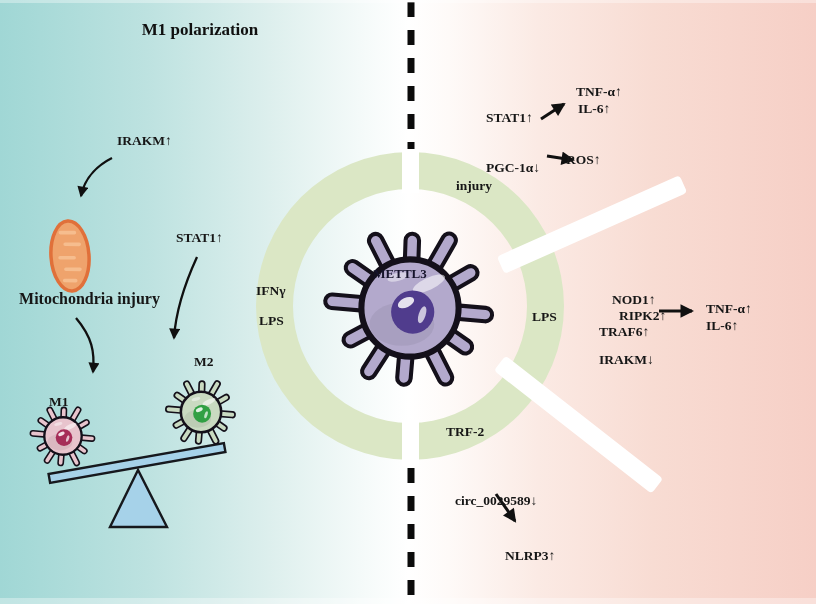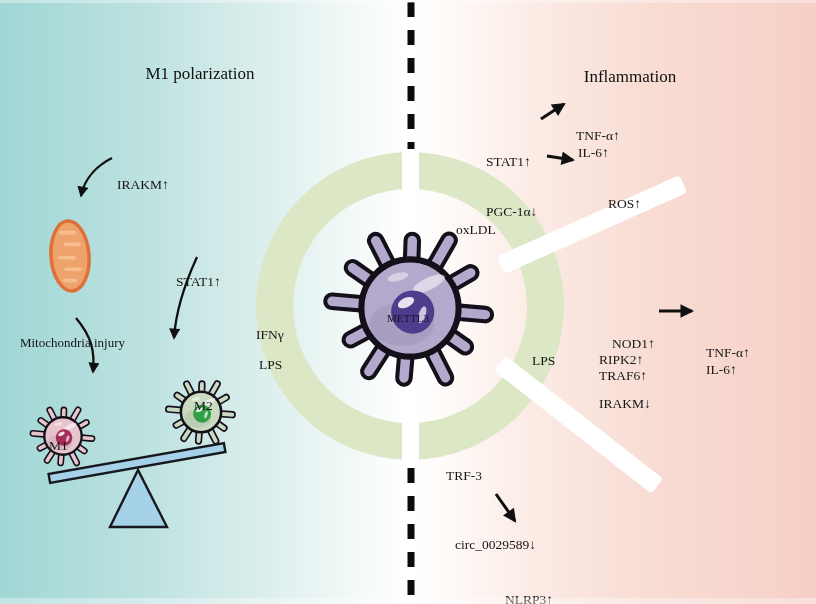--- a/index.html
+++ b/index.html
@@ -7,26 +7,25 @@
     position:relative;
     width:816px;height:604px;
     overflow:hidden;
     background:linear-gradient(to right,
       #a0d7d5 0%, #bde2e0 18%, #ddefed 33%, #f6fbfa 45%, #ffffff 50%,
       #fefaf8 55%, #fbeae4 66%, #f8dcd3 80%, #f6cfc6 100%);
     font-family:"Liberation Serif","DejaVu Serif",serif;
   }
   .lbl{
     position:absolute;
-    font-weight:400;
+    font-weight:700;
     font-size:13.5px;
     color:#161616;
     white-space:nowrap;
     line-height:16px;
-    margin-top:44px;
   }
   .title{font-size:17px;color:#101010;text-align:center;}
   .center{text-align:center;}
   svg{position:absolute;left:0;top:0;}
   .stem-o{stroke:#14101a;stroke-width:13;stroke-linecap:round;fill:none;}
   .stem-i{stroke:var(--body);stroke-width:7;stroke-linecap:round;fill:none;}
   .cellbody{fill:var(--body);stroke:#14101a;stroke-width:4.5;}
   .nuc{fill:var(--nuc);}
   .edge-strip{position:absolute;left:0;width:816px;background:rgba(255,255,255,0.35);}
 </style>
@@ -126,43 +125,42 @@
       <path d="M197,257 C186,281 176,308 174,338" stroke-width="2.3" marker-end="url(#ah-s)"></path>
       <path d="M76,318 C92,337 95,352 93,372" stroke-width="2.3" marker-end="url(#ah-s)"></path>
       <path d="M541,119 L564,104" stroke-width="3" marker-end="url(#ah-l)"></path>
       <path d="M547,156 L573,160" stroke-width="3" marker-end="url(#ah-l)"></path>
       <path d="M659,311 L692,311" stroke-width="3" marker-end="url(#ah-l)"></path>
       <path d="M496,494 L515,521" stroke-width="3" marker-end="url(#ah-l)"></path>
     </g>
   </svg>
 
   <div class="lbl title" style="left:90px;top:22px;width:220px;">M1 polarization</div>
-  <div class="lbl title" style="left:520px;top:25px;width:220px;">Inflammation</div>
 
   <div class="lbl" style="left:117px;top:133px;">IRAKM↑</div>
   <div class="lbl" style="left:176px;top:230px;">STAT1↑</div>
-  <div class="lbl center" style="left:0px;top:291px;width:145px;font-size:13px;">Mitochondria injury</div>
+  <div class="lbl center" style="left:17px;top:291px;width:145px;font-size:16px;">Mitochondria injury</div>
   <div class="lbl" style="left:49px;top:394px;">M1</div>
   <div class="lbl" style="left:194px;top:354px;">M2</div>
 
-  <div class="lbl" style="left:456px;top:178px;">oxLDL</div>
+  <div class="lbl" style="left:456px;top:178px;">injury</div>
   <div class="lbl" style="left:256px;top:283px;text-align:center;">IFNγ</div>
   <div class="lbl" style="left:259px;top:313px;">LPS</div>
   <div class="lbl" style="left:532px;top:309px;">LPS</div>
-  <div class="lbl" style="left:446px;top:424px;">TRF-3</div>
-  <div class="lbl center" style="left:354px;top:266px;width:108px;font-size:11px;color:#15132a;">METTL3</div>
+  <div class="lbl" style="left:446px;top:424px;">TRF-2</div>
+  <div class="lbl center" style="left:346px;top:266px;width:108px;font-size:13px;color:#15132a;">METTL3</div>
 
   <div class="lbl" style="left:486px;top:110px;">STAT1↑</div>
   <div class="lbl" style="left:576px;top:84px;">TNF-α↑</div>
   <div class="lbl" style="left:578px;top:101px;">IL-6↑</div>
   <div class="lbl" style="left:486px;top:160px;">PGC-1α↓</div>
-  <div class="lbl" style="left:608px;top:152px;">ROS↑</div>
+  <div class="lbl" style="left:566px;top:152px;">ROS↑</div>
 
   <div class="lbl" style="left:612px;top:292px;">NOD1↑</div>
-  <div class="lbl" style="left:599px;top:308px;">RIPK2↑</div>
+  <div class="lbl" style="left:619px;top:308px;">RIPK2↑</div>
   <div class="lbl" style="left:599px;top:324px;">TRAF6↑</div>
   <div class="lbl" style="left:599px;top:352px;">IRAKM↓</div>
   <div class="lbl" style="left:706px;top:301px;">TNF-α↑</div>
   <div class="lbl" style="left:706px;top:318px;">IL-6↑</div>
 
   <div class="lbl" style="left:455px;top:493px;">circ_0029589↓</div>
   <div class="lbl" style="left:505px;top:548px;">NLRP3↑</div>
 
   <div class="edge-strip" style="top:0;height:3px;"></div>
   <div class="edge-strip" style="bottom:0;height:6px;"></div>

